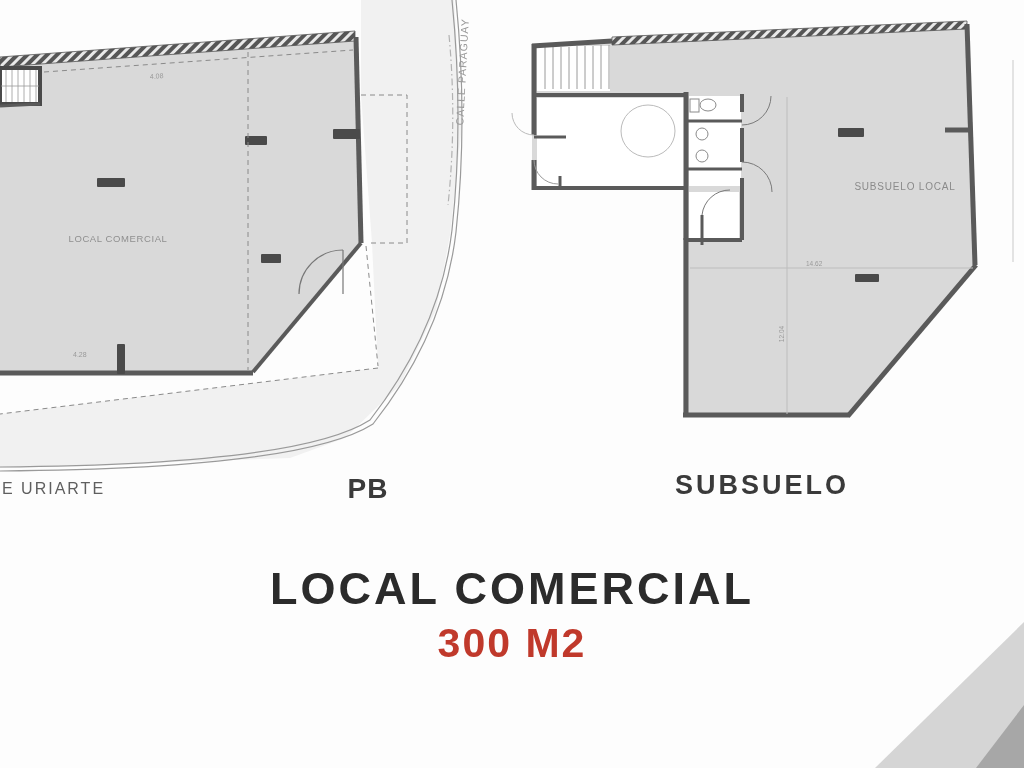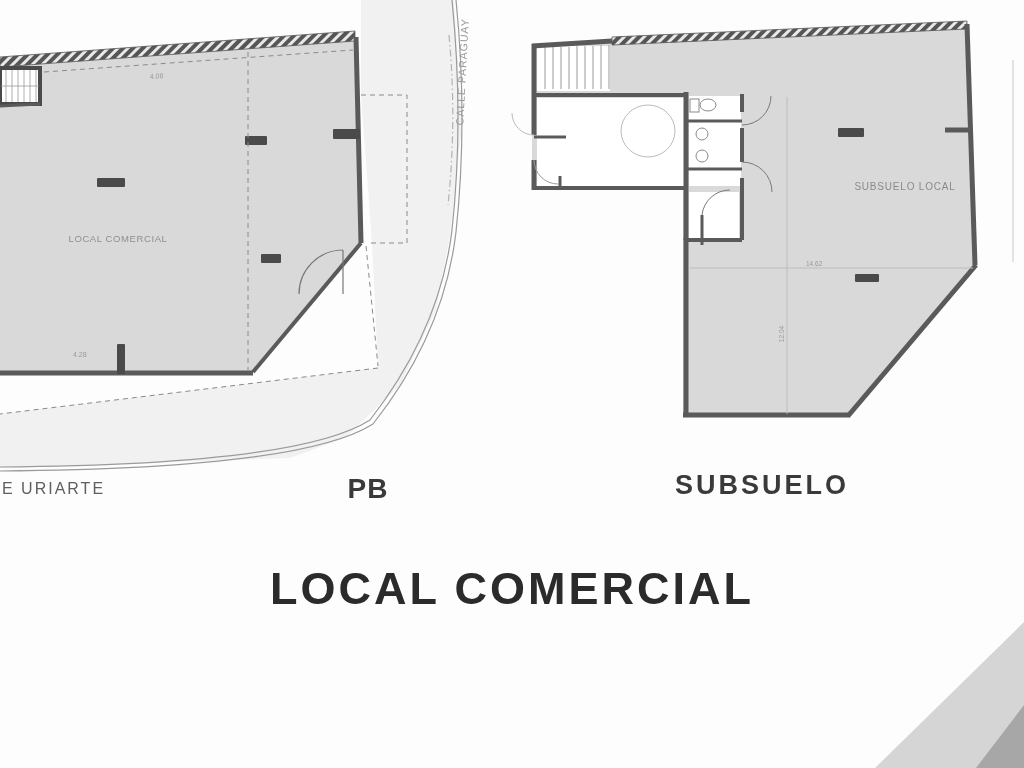--- a/index.html
+++ b/index.html
@@ -164,20 +164,21 @@
     <text x="905" y="190" text-anchor="middle" font-size="10" letter-spacing="0.8" fill="#8a8a8a">SUBSUELO LOCAL</text>
     <text x="806" y="266" font-size="6.5" fill="#9a9a9a">14.62</text>
     <text x="784" y="334" font-size="6.5" fill="#9a9a9a" text-anchor="middle" transform="rotate(-90 784 334)">12.04</text>
     <text x="762" y="494" text-anchor="middle" font-size="27" font-weight="600" letter-spacing="3" fill="#3a3a3a">SUBSUELO</text>
   </g>
 </svg>
 
 
 <div class="title-block">
   <div class="title-main" style="color:#2b2b2b">LOCAL COMERCIAL</div>
+  <div class="title-area" style="color:#c0392b">300 M2</div>
 </div>
 
 
 <svg class="corner" viewBox="0 0 160 150">
   <polygon points="160,4 160,150 11,150" fill="#d5d5d5"></polygon>
   <polygon points="160,87 160,150 112,150" fill="#a7a7a7"></polygon>
 </svg>
 
 </div>
 

